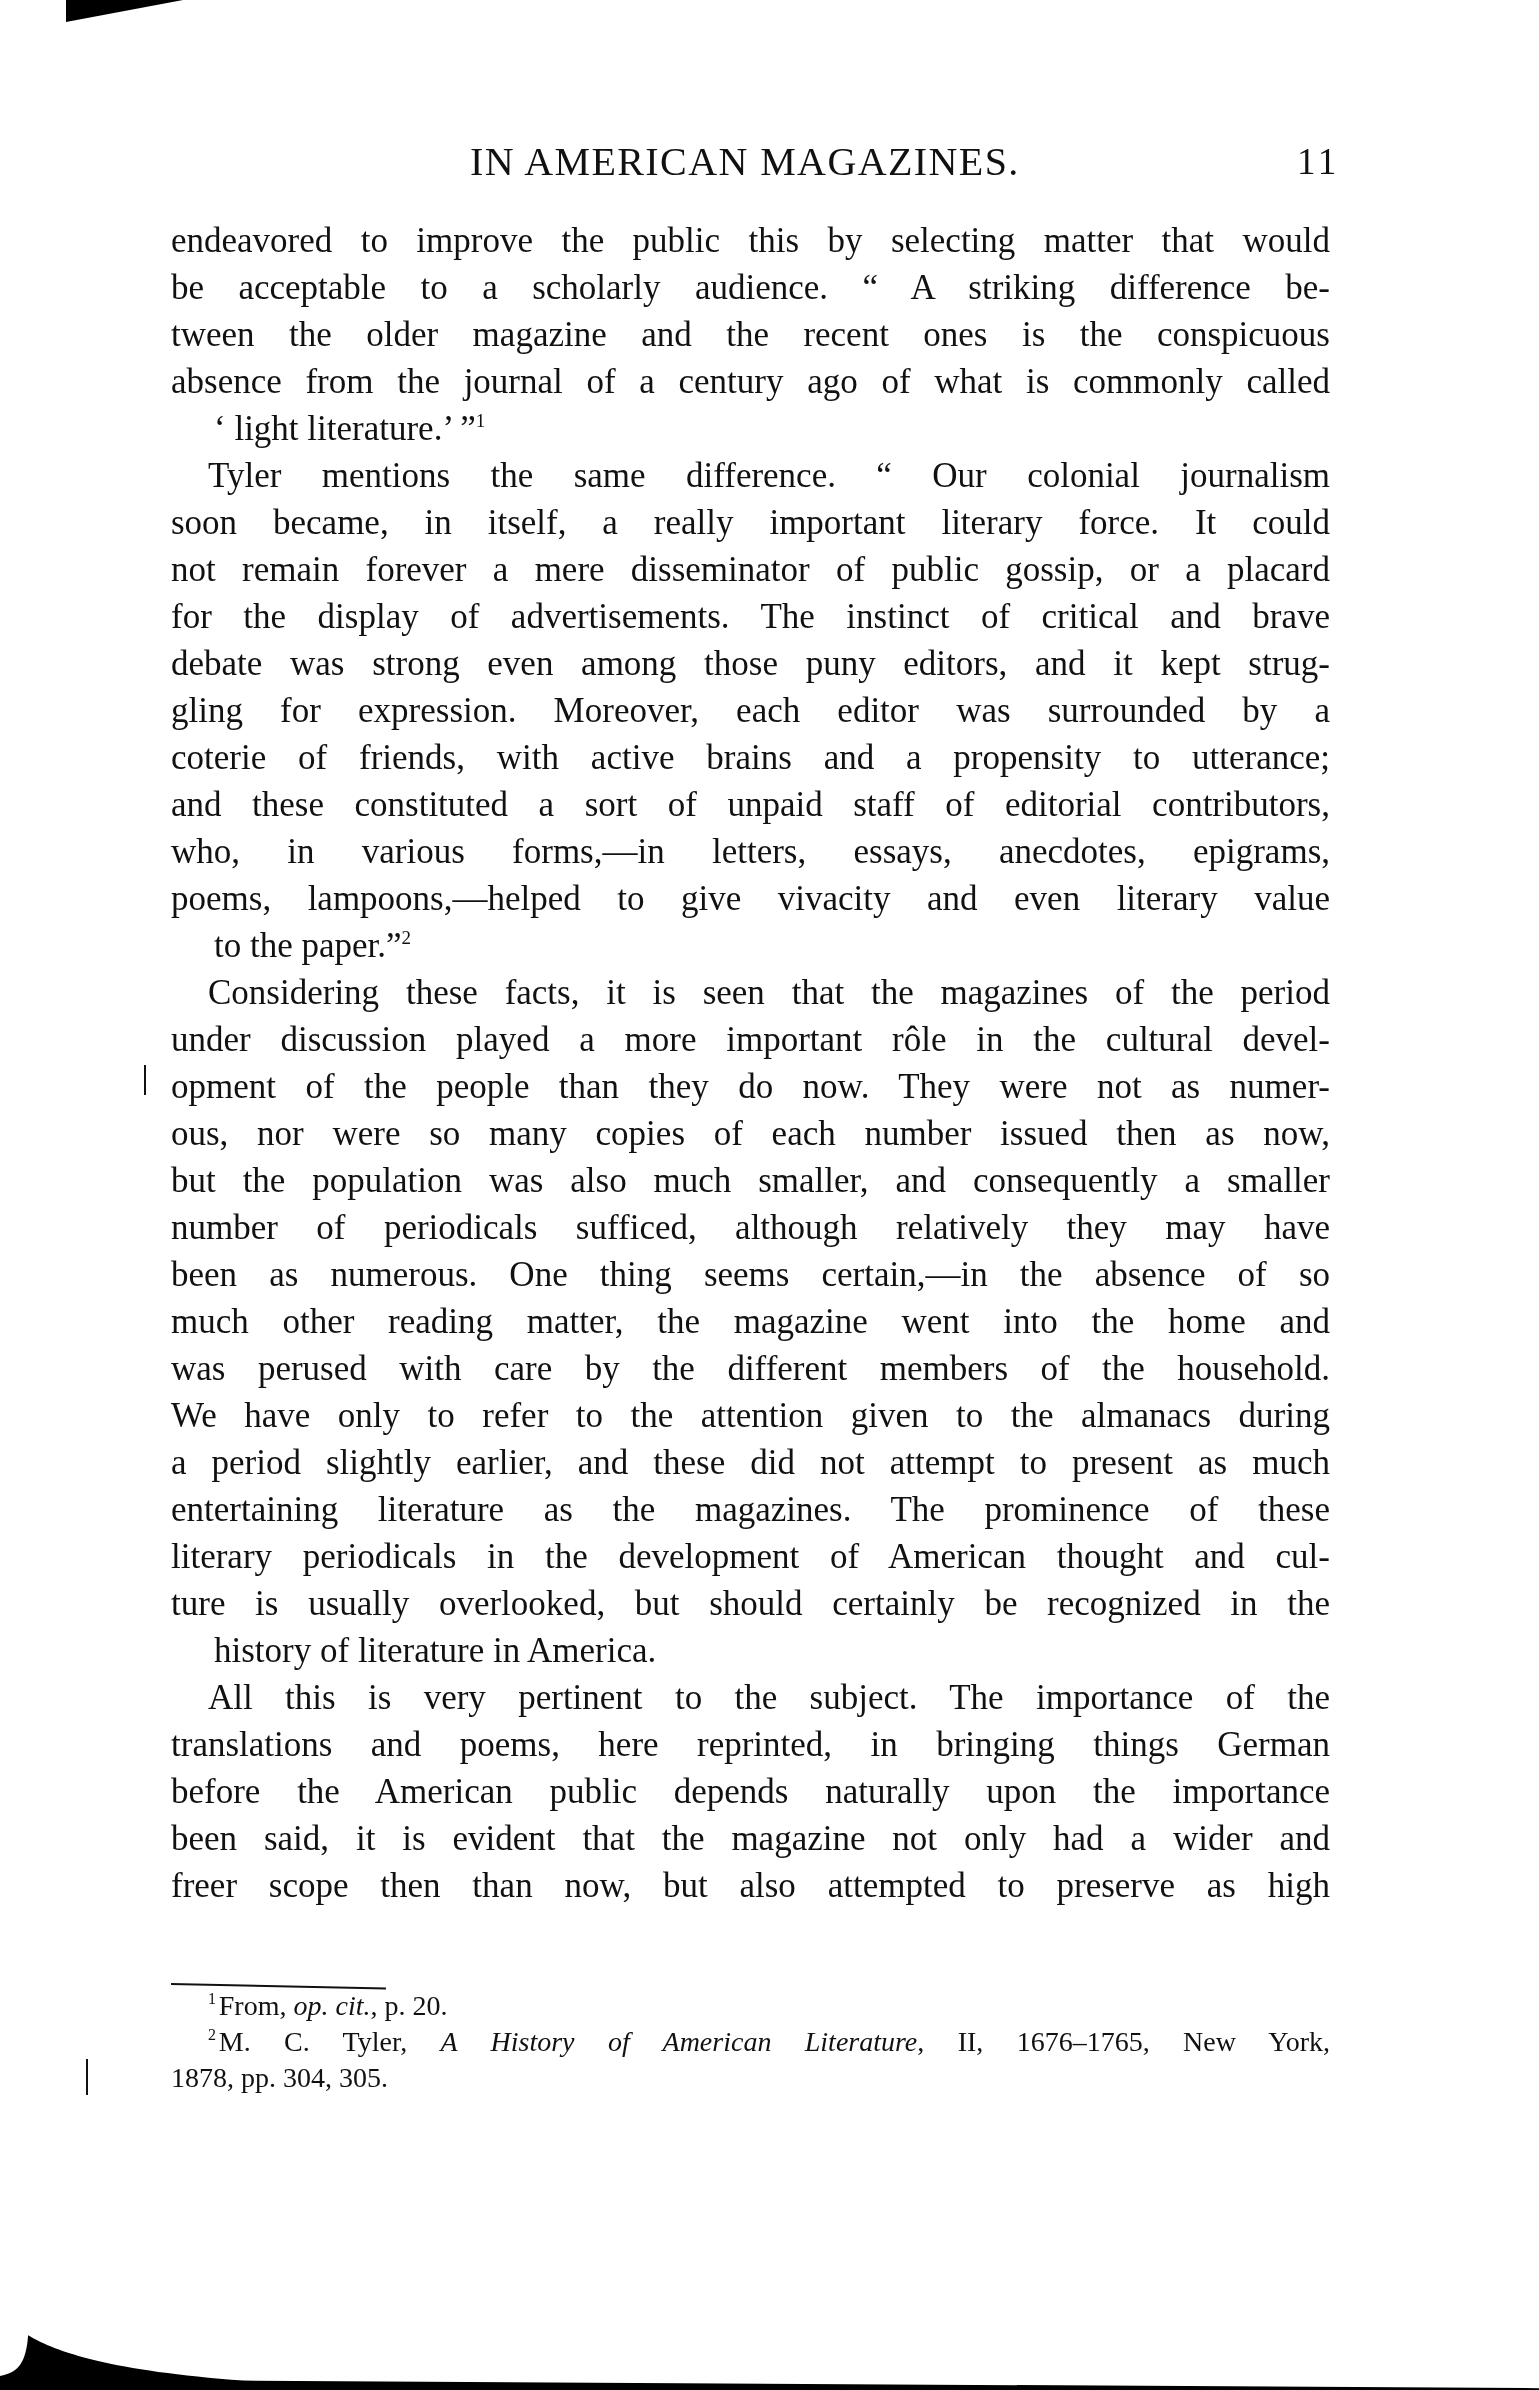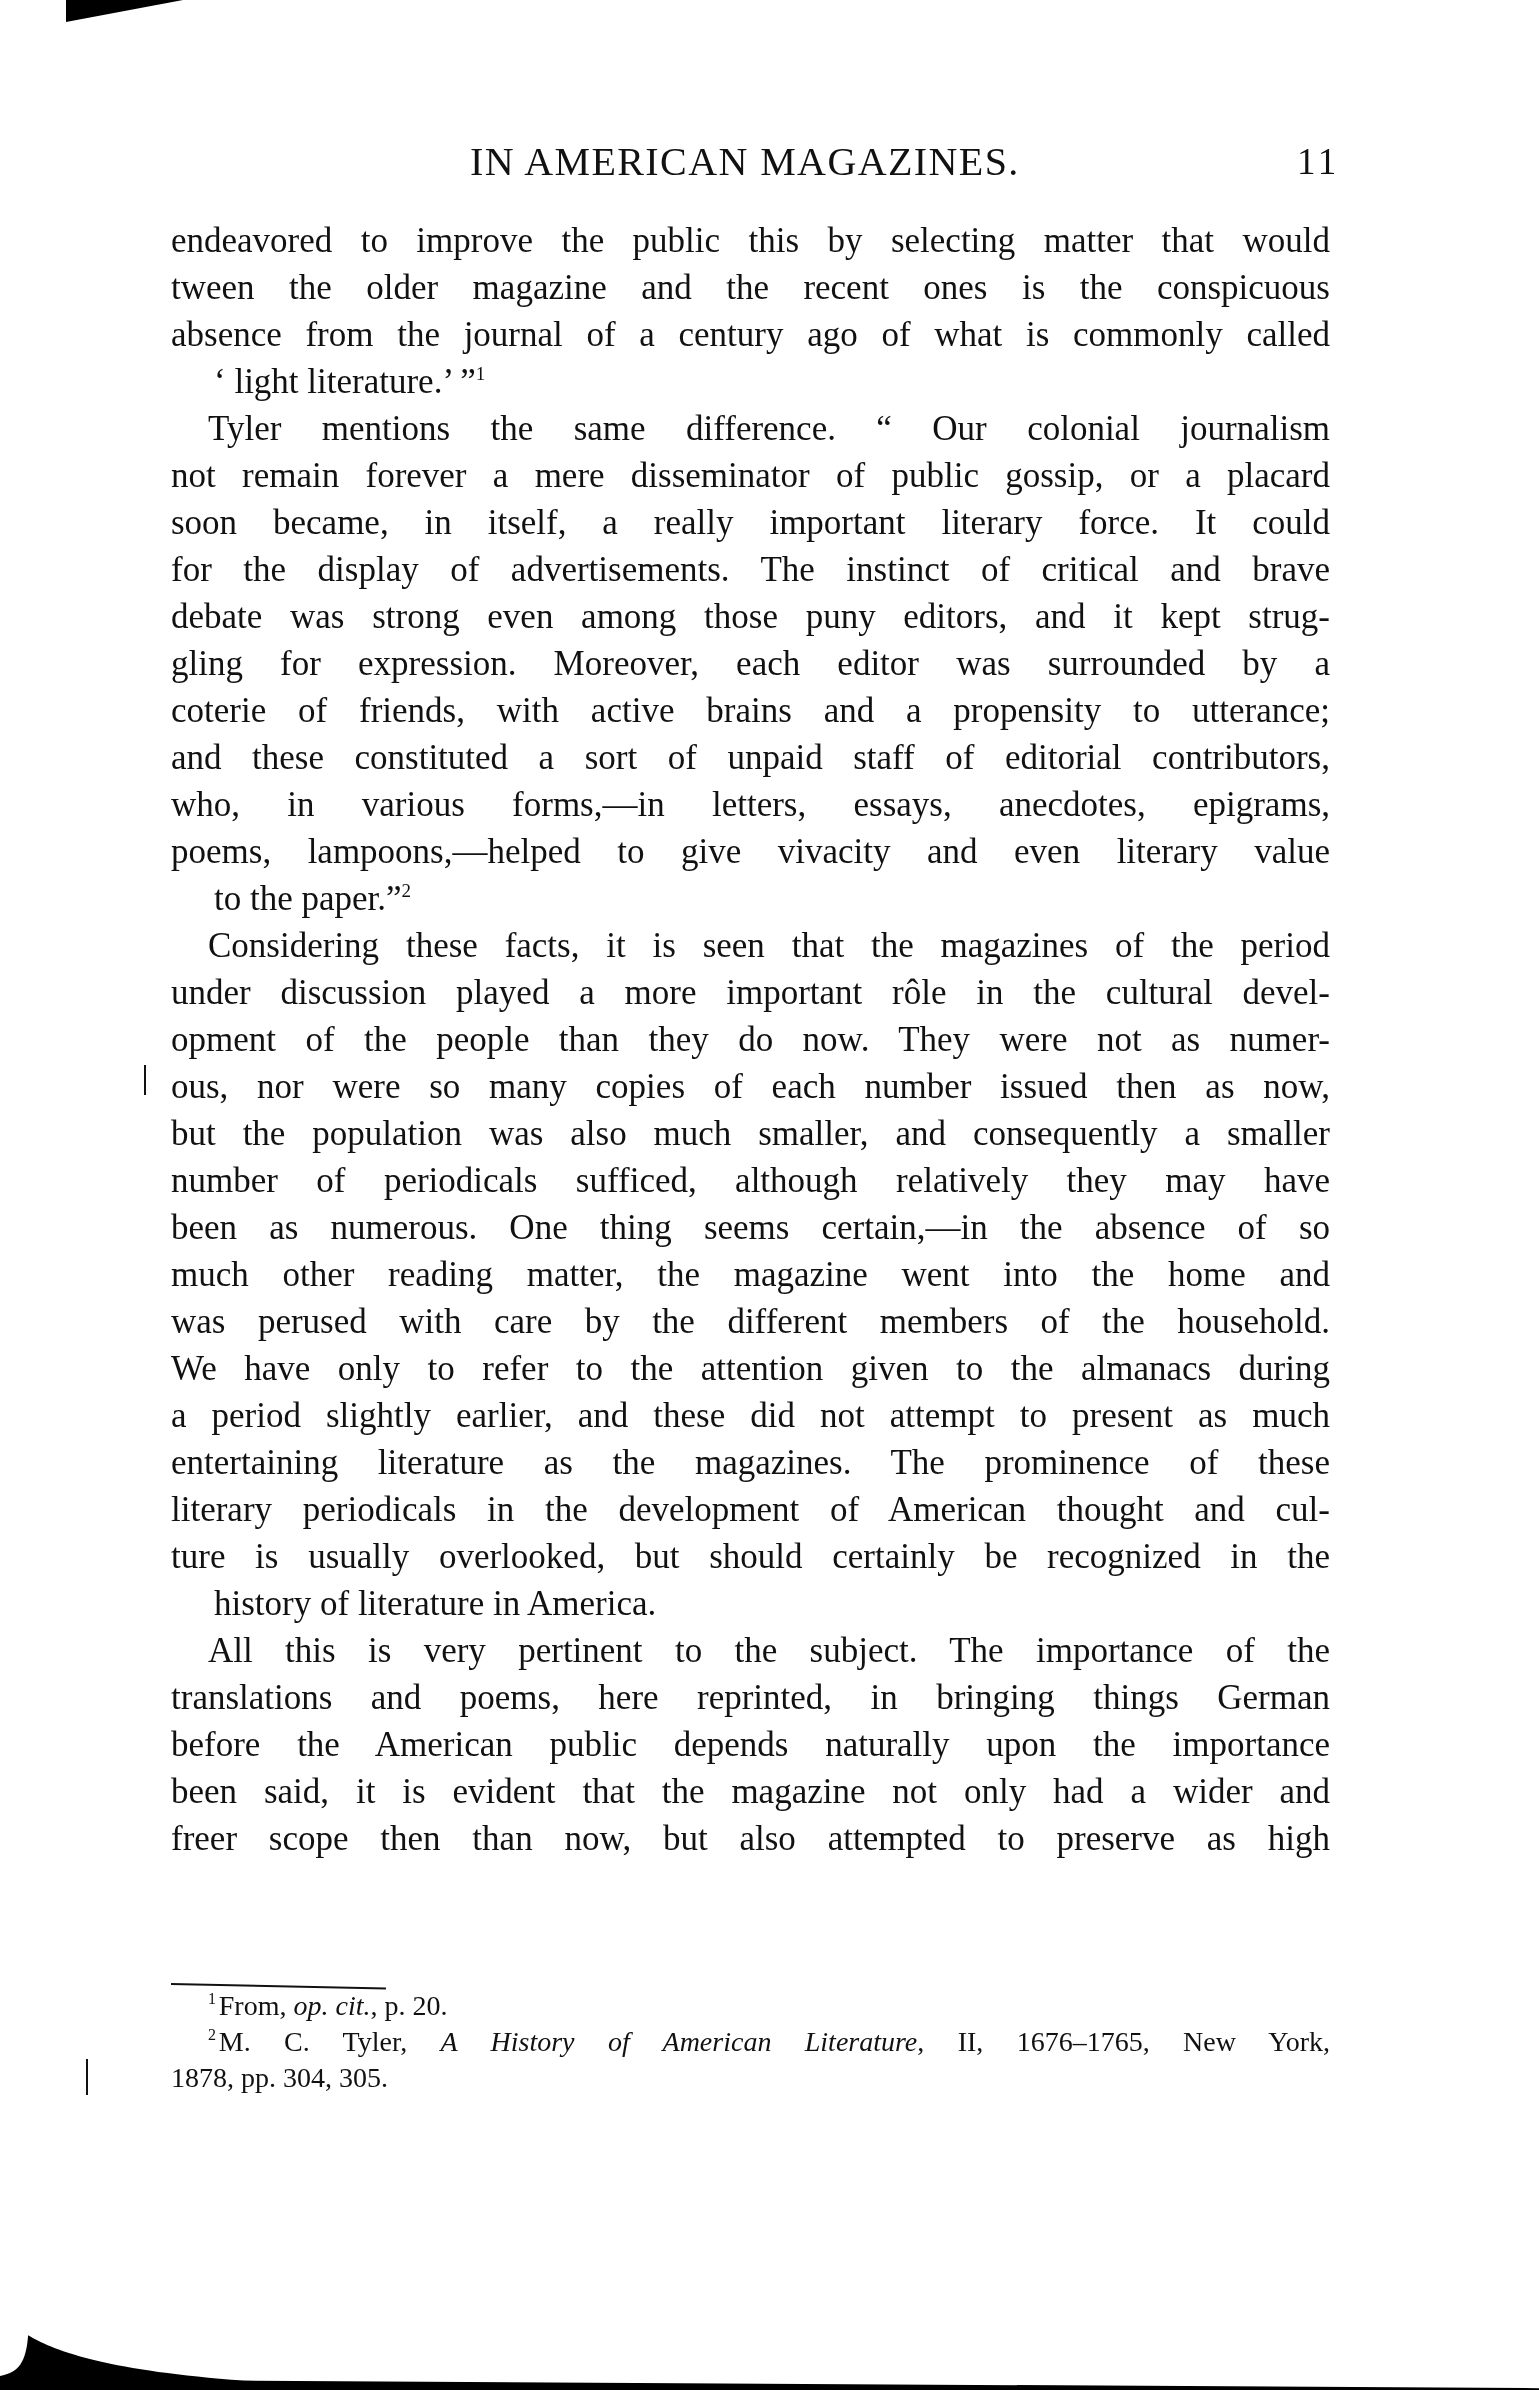--- a/index.html
+++ b/index.html
@@ -130,27 +130,28 @@
 <div class="corner-mark-top"></div>
 
 <div class="running-head">
   <span class="running-title">IN AMERICAN MAGAZINES.</span>
   <span class="page-number">11</span>
 </div>
 
 <div class="body-text">
 
   <span class="line">endeavored to improve the public this by selecting matter that would</span>
+  <span class="line">be acceptable to a scholarly audience.  “ A striking difference be-</span>
   <span class="line">tween the older magazine and the recent ones is the conspicuous</span>
   <span class="line">absence from the journal of a century ago of what is commonly called</span>
   <span class="line last"><span>‘ light literature.’ ”</span><sup class="fn">1</sup></span>
 
   <span class="line indent">Tyler mentions the same difference.  “ Our colonial journalism</span>
+  <span class="line">soon became, in itself, a really important literary force.  It could</span>
   <span class="line">not remain forever a mere disseminator of public gossip, or a placard</span>
-  <span class="line">soon became, in itself, a really important literary force.  It could</span>
   <span class="line">for the display of advertisements.  The instinct of critical and brave</span>
   <span class="line">debate was strong even among those puny editors, and it kept strug-</span>
   <span class="line">gling for expression.  Moreover, each editor was surrounded by a</span>
   <span class="line">coterie of friends, with active brains and a propensity to utterance;</span>
   <span class="line">and these constituted a sort of unpaid staff of editorial contributors,</span>
   <span class="line">who, in various forms,—in letters, essays, anecdotes, epigrams,</span>
   <span class="line">poems, lampoons,—helped to give vivacity and even literary value</span>
   <span class="line last"><span>to the paper.”</span><sup class="fn">2</sup></span>
 
   <span class="line indent">Considering these facts, it is seen that the magazines of the period</span>

